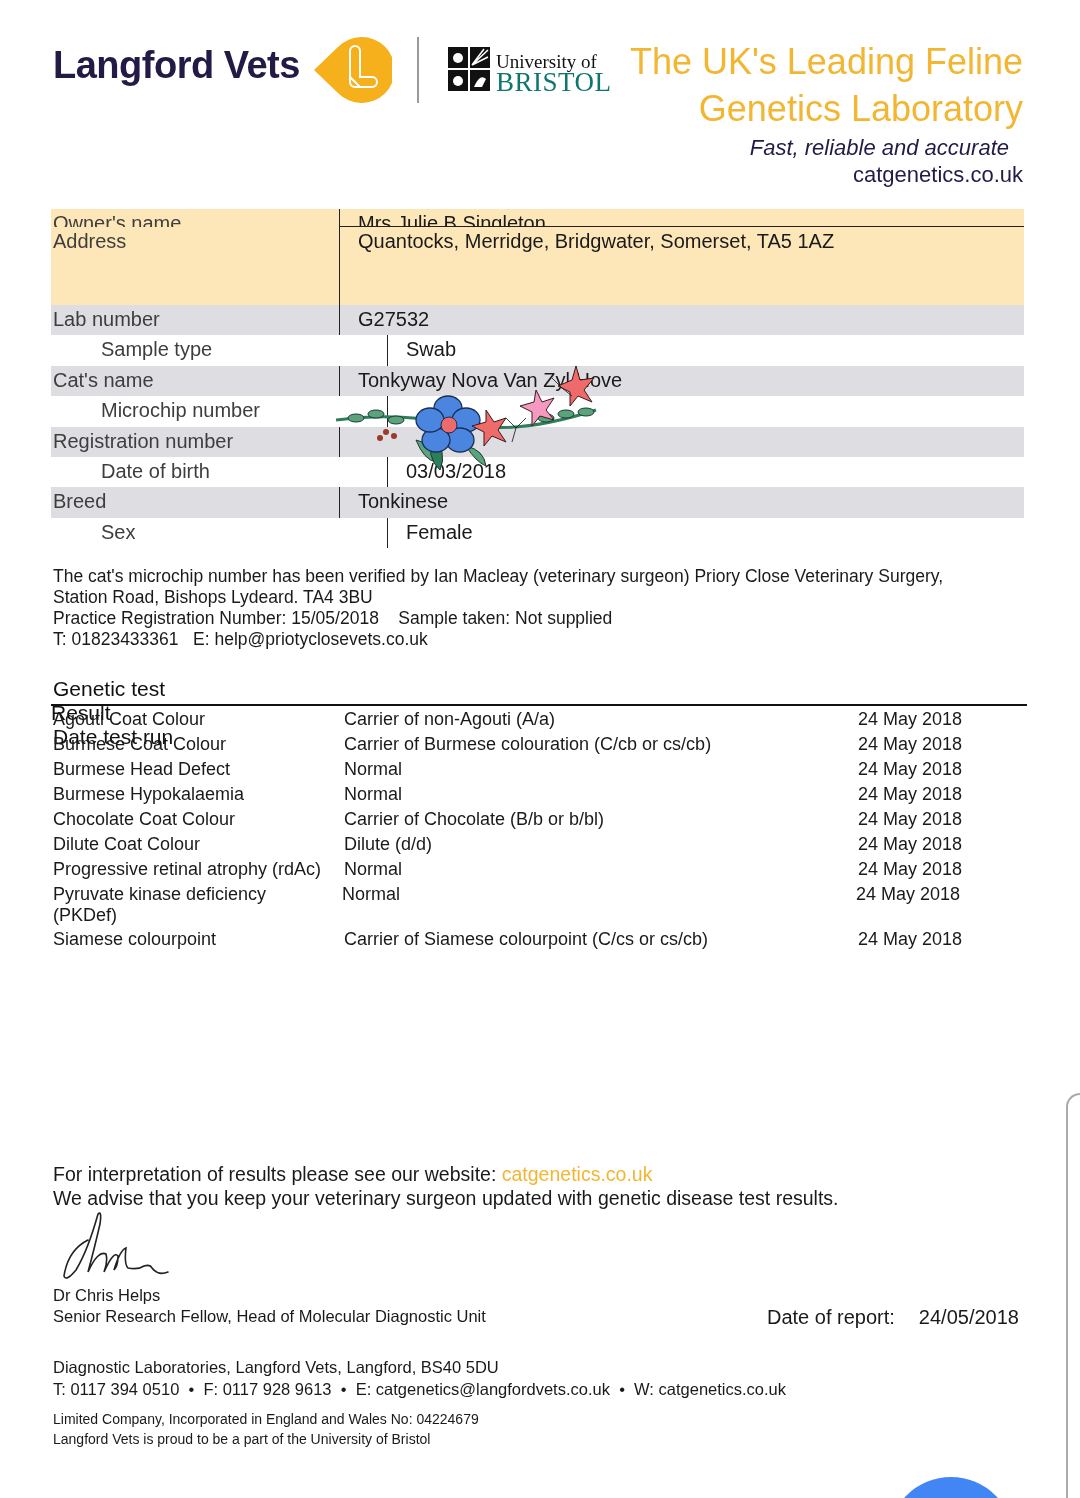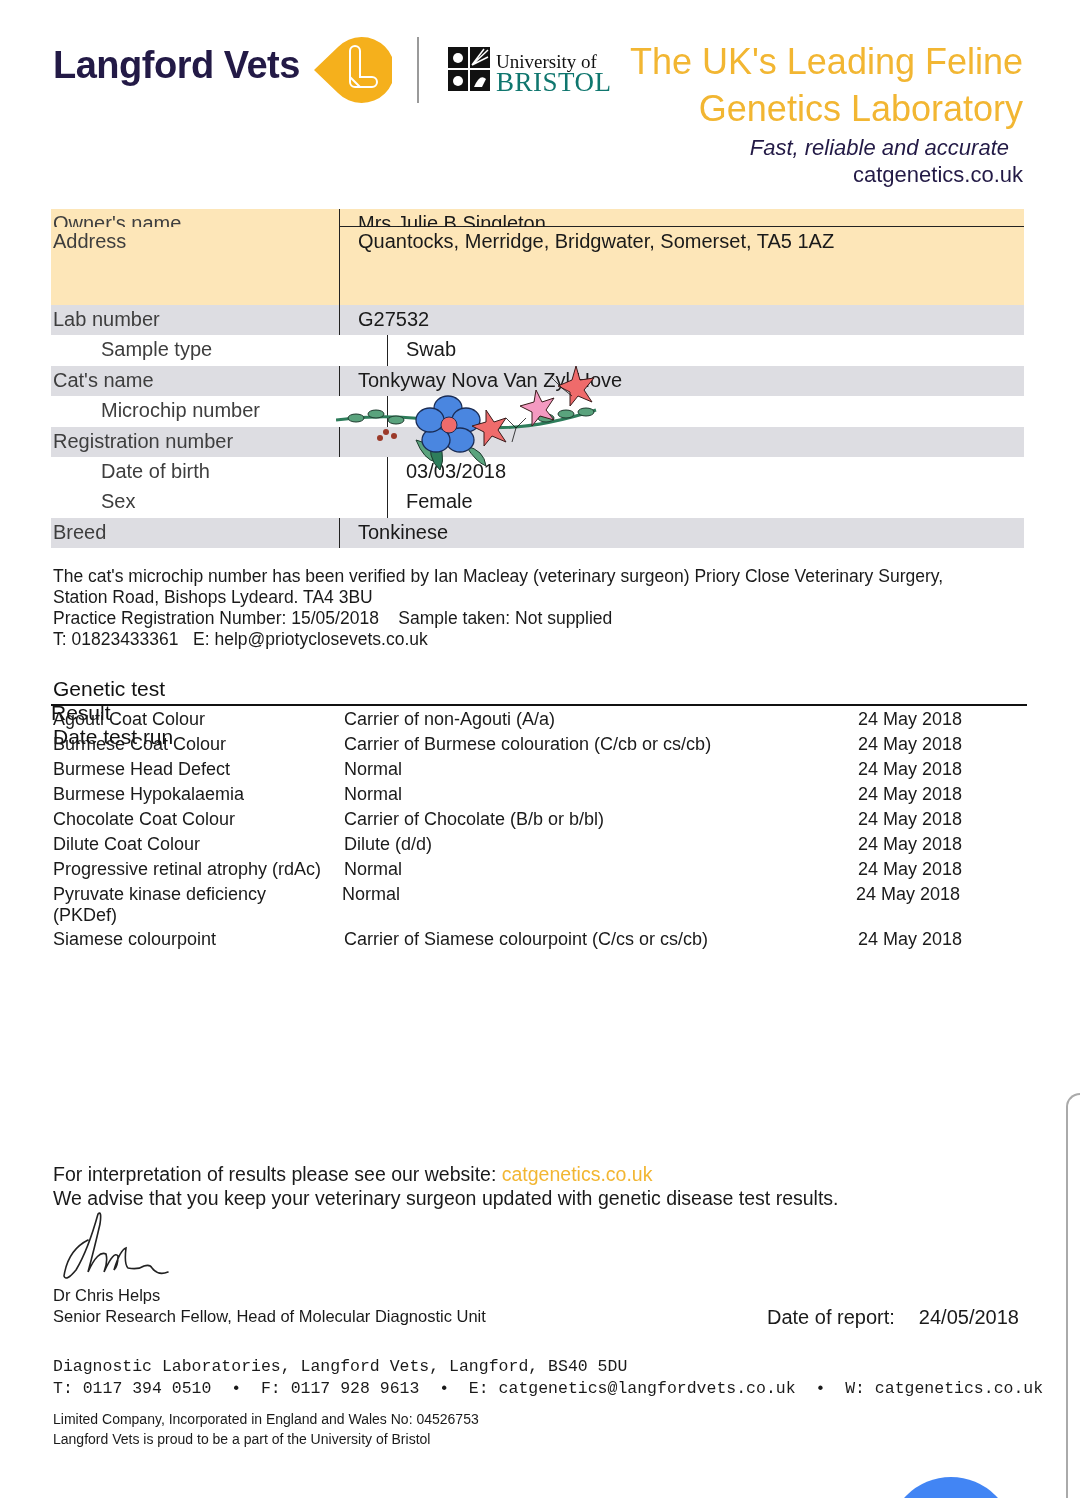--- a/index.html
+++ b/index.html
@@ -47,21 +47,21 @@
 
   
   .interp { left: 53px; top: 1162px; font-size: 19.5px; line-height: 24px; color: #1a1a1a; }
   .interp .link { color: #f2b632; }
   .signature { left: 58px; top: 1210px; width: 120px; height: 75px; }
   .signer { left: 53px; top: 1285px; font-size: 16.5px; line-height: 21px; color: #1a1a1a; }
   .report-date { left: 767px; top: 1306px; font-size: 20px; color: #1a1a1a; }
   .report-date .v { margin-left: 24px; }
 
   
-  .footer1 { left: 53px; top: 1356px; font-size: 16.5px; line-height: 22px; color: #1a1a1a; font-family: Liberation Mono, monospace; }
+  .footer1 { left: 53px; top: 1356px; font-size: 16.5px; line-height: 22px; color: #1a1a1a; }
   .footer2 { left: 53px; top: 1409px; font-size: 14px; line-height: 20px; color: #1a1a1a; }
 
   
   .page-edge { left: 1066px; top: 1093px; width: 20px; height: 420px; border-left: 2px solid #aaaaaa; border-top: 2px solid #aaaaaa; border-top-left-radius: 14px; }
   .fab { left: 888px; top: 1477px; width: 126px; height: 126px; border-radius: 50%; background: #4285f4; }
 </style>
 </head>
 <body>
 
 <div class="abs lv-word">Langford Vets</div>
@@ -117,27 +117,27 @@
     <div class="val"></div>
   </div>
   <div class="info-row row-grey">
     <div class="lbl">Registration number</div>
     <div class="val"></div>
   </div>
   <div class="info-row row-white">
     <div class="lbl">Date of birth</div>
     <div class="val">03/03/2018</div>
   </div>
+  <div class="info-row row-grey">
+    <div class="lbl">Breed</div>
+    <div class="val">Tonkinese</div>
+  </div>
   <div class="info-row row-white">
     <div class="lbl">Sex</div>
     <div class="val">Female</div>
-  </div>
-  <div class="info-row row-grey">
-    <div class="lbl">Breed</div>
-    <div class="val">Tonkinese</div>
   </div>
 </div>
 
 <svg class="abs sticker" viewBox="0 0 300 110">
   <path d="M0 58 Q60 50 120 62 T260 48" stroke="#2e7d5b" stroke-width="3" fill="none"></path>
   <g fill="#5aa37d" stroke="#1d3b2e" stroke-width="1">
     <ellipse cx="20" cy="56" rx="8" ry="4"></ellipse>
       <ellipse cx="40" cy="52" rx="8" ry="4"></ellipse>
       <ellipse cx="60" cy="58" rx="8" ry="4"></ellipse>
     <ellipse cx="210" cy="56" rx="8" ry="4"></ellipse>
@@ -253,18 +253,18 @@
 
 <div class="abs report-date">
   <span>Date of report:</span><span class="v">24/05/2018</span>
 </div>
 
 <div class="abs footer1">
   <div>Diagnostic Laboratories, Langford Vets, Langford, BS40 5DU</div>
   <div style="white-space:pre">T: 0117 394 0510  •  F: 0117 928 9613  •  E: catgenetics@langfordvets.co.uk  •  W: catgenetics.co.uk</div>
 </div>
 <div class="abs footer2">
-  <div>Limited Company, Incorporated in England and Wales No: 04526753</div>
+  <div>Limited Company, Incorporated in England and Wales No: 04224679</div>
   <div>Langford Vets is proud to be a part of the University of Bristol</div>
 </div>
 
 <div class="abs page-edge"></div>
 <div class="abs fab"></div>
 
 </body></html>

